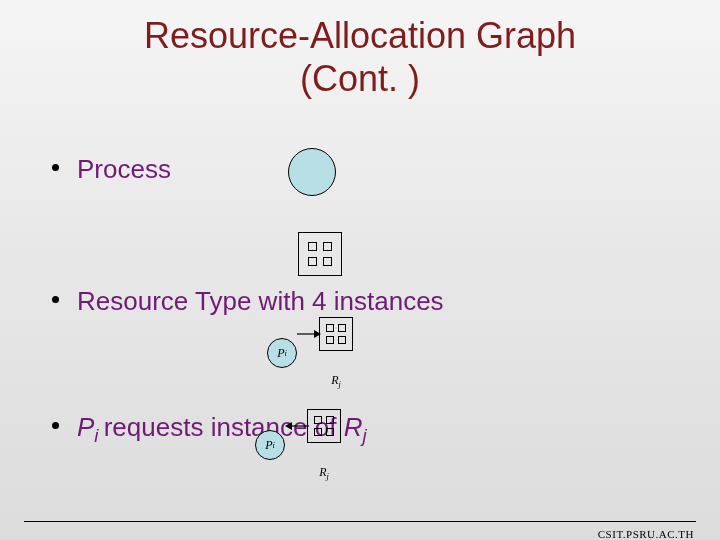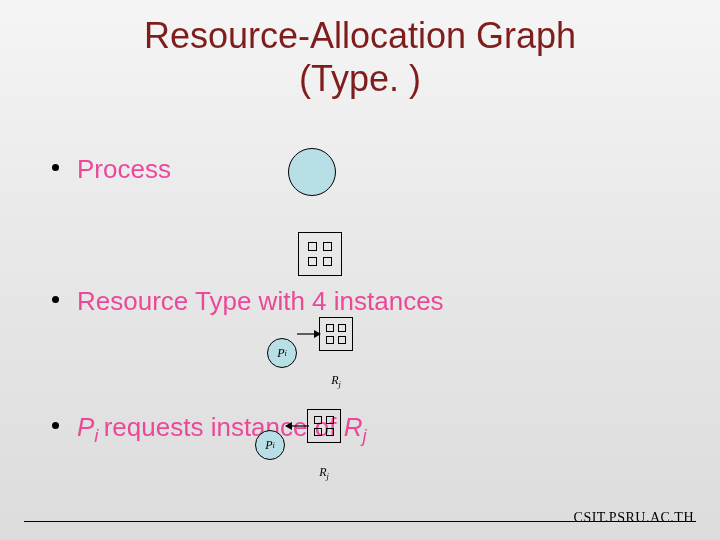--- a/index.html
+++ b/index.html
@@ -18,21 +18,21 @@
   .title {
     text-align: center;
     font-size: 36px;
     font-weight: normal;
     margin: 14px 0 0 0;
     line-height: 1.2;
     color: #7f1d1d;
   }
   .bullet {
     font-size: 26px;
-    color: #ec4899;
+    color: #701a75;
     display: flex;
     align-items: flex-start;
     gap: 18px;
     position: absolute;
   }
   .dot {
     width: 7px; height: 7px;
     background: #000;
     border-radius: 50%;
     flex-shrink: 0;
@@ -116,35 +116,35 @@
 
   .footer-line {
     position: absolute;
     left: 24px; right: 24px;
     bottom: 32px;
     border-top: 1px solid #000;
   }
   .footer-text {
     position: absolute;
     right: 26px;
-    bottom: 28px;
-    font-size: 14px;
+    bottom: 14px;
+    font-size: 11px;
     letter-spacing: 0.5px;
     font-family: "Times New Roman", serif;
     color: #000;
   }
 </style>
 </head>
 <body>
 
 <div class="slide">
 
   <h1 class="title">
     <span>Resource-Allocation Graph</span><br>
-    <span>(Type. )</span>
+    <span>(Cont. )</span>
   </h1>
 
   <div class="bullet bullet-row1">
     <span class="dot"></span>
     <span>Process</span>
   </div>
   <div class="process-circle"></div>
 
   <div class="resource-box rb1">
     <div class="instances">

